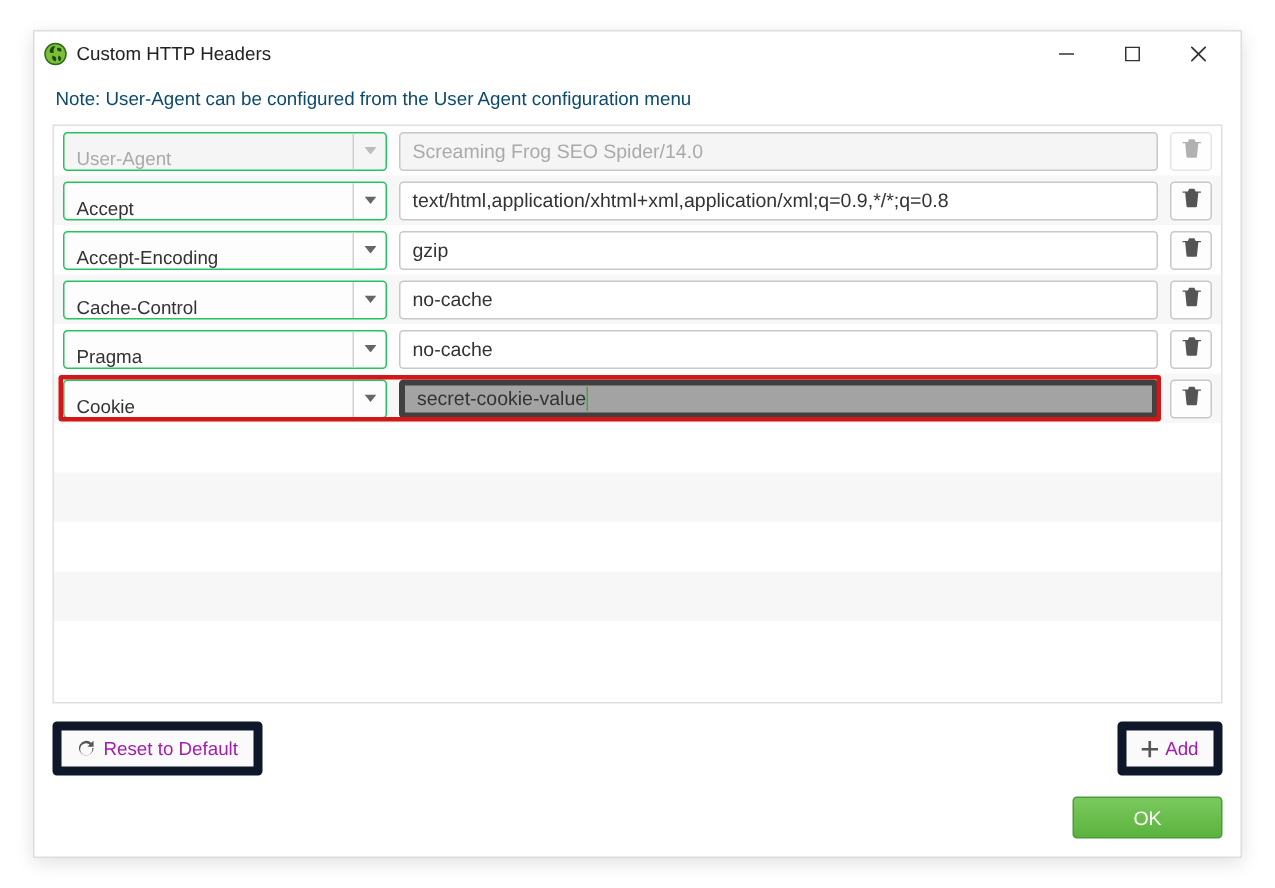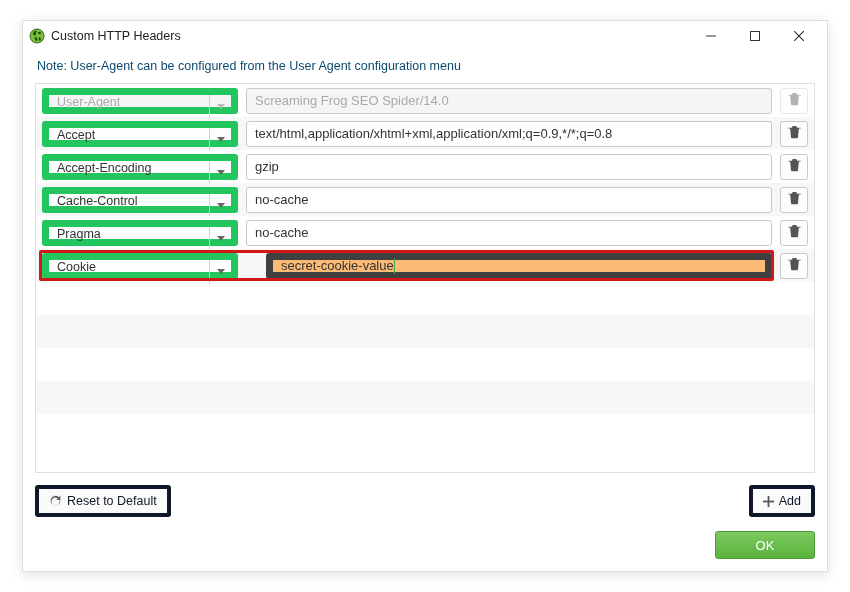--- a/index.html
+++ b/index.html
@@ -76,27 +76,27 @@
       display: flex;
       align-items: center;
       height: 33px;
       padding: 0 6px;
       gap: 8px;
       position: relative;
     }
     .row:nth-child(even) { background: #f7f7f7; }
     .row:nth-child(odd) { background: #fff; }
     .combo {
-      width: 196px;
+      width: 216px;
       height: 26px;
-      border: 7px solid #22c55e;
+      border: 1px solid #22c55e;
       border-radius: 3px;
       background: #fdfdfd;
       display: flex;
-      align-items: flex-start;
+      align-items: flex-end;
     }
     .combo-text {
       flex: 1;
       padding: 0 8px;
       font-size: 12.5px;
       color: #333;
       white-space: nowrap;
       overflow: hidden;
     }
     .combo-btn {
@@ -121,23 +121,22 @@
       font-size: 13px;
       color: #333;
       display: flex;
       align-items: center;
     }
     .val.disabled {
       background: #f5f5f5;
       color: #aaa;
     }
     .val.highlight {
-      border: 7px solid #404040;
-      background: #fdba74;
-      margin-left: 20px;
+      border: 4px solid #404040;
+      background: #a3a3a3;
     }
     .highlight .cursor {
       display: inline-block;
       width: 1px;
       height: 16px;
       background: #42a742;
       vertical-align: middle;
       margin-left: 0;
     }
     .del-btn {
@@ -159,25 +158,25 @@
       border-radius: 2px;
       z-index: 5;
     }
     .footer-row {
       display: flex;
       justify-content: space-between;
       align-items: center;
       padding: 6px 12px 8px 12px;
     }
     .btn {
-      border: 4px solid #0f172a;
+      border: 6px solid #0f172a;
       border-radius: 3px;
       background: #fafafa;
       font-size: 12.5px;
-      color: #0f172a;
+      color: #a21caf;
       padding: 5px 10px;
       display: inline-flex;
       align-items: center;
       gap: 5px;
     }
     .btn .ic {
       display: inline-flex;
       align-items: center;
       justify-content: center;
     }

